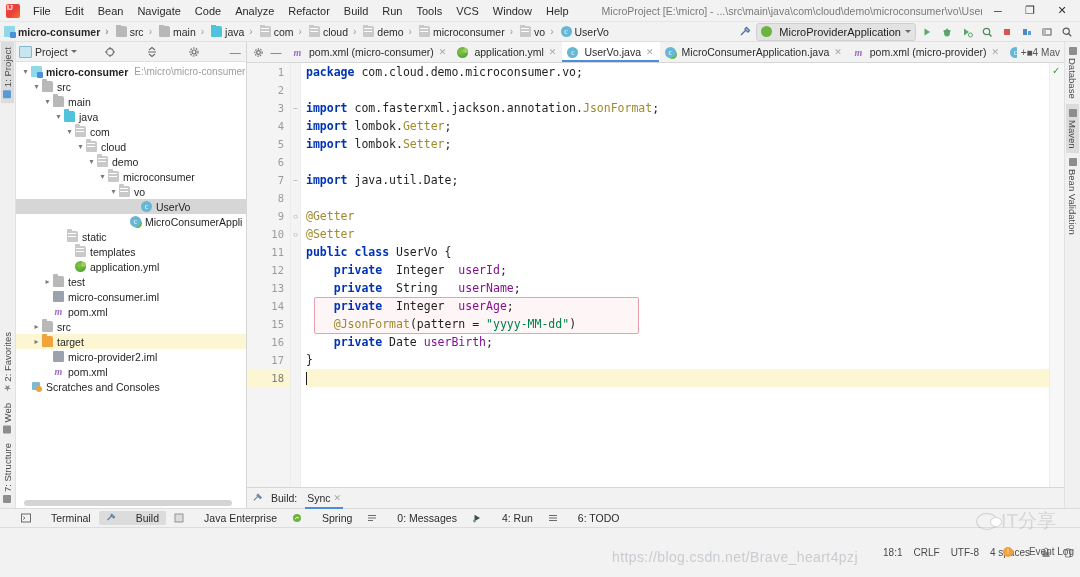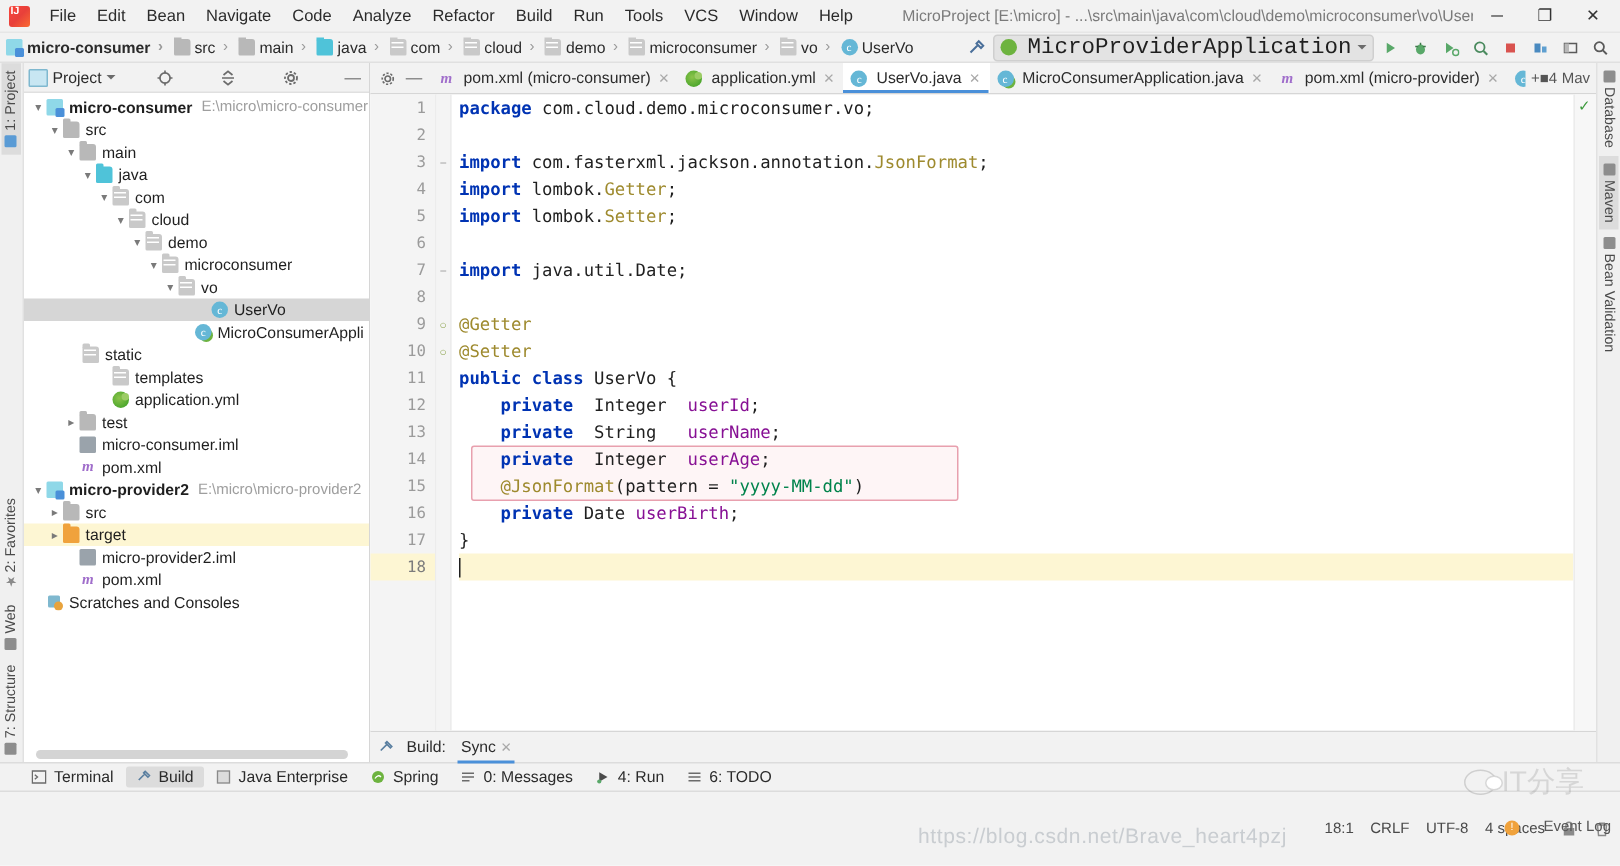--- a/index.html
+++ b/index.html
@@ -45,21 +45,21 @@
   .ic-class:after{content:"c";}
   .ic-yml{background:radial-gradient(circle at 40% 40%,#8bc34a 0%,#4fa82e 70%);border-radius:50%;}
   .ic-yml:after{content:"";position:absolute;left:6px;top:1px;width:5px;height:5px;background:#9ccc65;border-radius:50%;}
   .ic-xml{color:#a06ecb;font-size:10px;font-style:italic;font-weight:bold;line-height:11px;text-align:center;font-family:"Liberation Serif",serif;}
   .ic-spring{background:#6db33f;border-radius:50%;}
 
   
   .runwidget{display:flex;align-items:center;gap:2px;margin-right:4px;}
   .tb-ic{width:18px;height:17px;display:flex;align-items:center;justify-content:center;border-radius:2px;font-size:10px;color:#5a5a5a;}
   .runcfg{display:flex;align-items:center;background:#e3e3e3;border:1px solid #cfcfcf;border-radius:3px;height:16px;padding:0 4px;gap:4px;}
-  .runcfg .name{font-size:15px;color:#1f1f1f;white-space:nowrap;font-family:Liberation Mono, monospace;}
+  .runcfg .name{font-size:11px;color:#1f1f1f;white-space:nowrap;}
   .caret{width:0;height:0;border-left:3px solid transparent;border-right:3px solid transparent;border-top:3.5px solid #6b6b6b;}
 
   
   .middle{flex:1;display:flex;min-height:0;}
   .stripe{width:15px;background:#f0f0f0;display:flex;flex-direction:column;justify-content:space-between;align-items:center;flex:none;border-right:1px solid #e1e1e1;}
   .stripe.right{border-right:none;border-left:1px solid #e1e1e1;}
   .vtab{writing-mode:vertical-rl;font-size:9.5px;color:#4a4a4a;padding:5px 1px;white-space:nowrap;display:flex;align-items:center;gap:3px;}
   .vtab.rot180{writing-mode:vertical-rl;transform:rotate(180deg);}
   .vtab.active{background:#dcdcdc;}
   .vtab .sq{width:8px;height:8px;background:#8d8d8d;border-radius:1px;flex:none;}
@@ -117,21 +117,21 @@
   
   .buildpanel{height:20px;background:#f2f2f2;border-top:1px solid #d6d6d6;display:flex;align-items:center;padding-left:4px;gap:8px;flex:none;}
   .bp-ic{width:12px;height:12px;display:flex;align-items:center;justify-content:center;color:#6b6b6b;font-size:9px;}
   .bp-label{font-size:10.5px;color:#2b2b2b;text-align:center;}
   .bp-tab{font-size:10.5px;color:#2b2b2b;position:relative;padding:1px 2px 2px 2px;display:flex;align-items:center;gap:3px;}
   .bp-tab.active:after{content:"";position:absolute;left:0;right:0;bottom:-3px;height:2px;background:#4a90d9;}
   .bp-tab .x{color:#a8a8a8;font-size:9px;}
 
   
   .twbar{height:18px;background:#f2f2f2;border-top:1px solid #dcdcdc;display:flex;align-items:center;padding-left:14px;gap:1px;flex:none;}
-  .twitem{display:flex;align-items:center;gap:5px;font-size:10.5px;color:#2b2b2b;padding:1px 7px;border-radius:2px;white-space:nowrap;}
+  .twitem{display:flex;align-items:center;gap:20px;font-size:10.5px;color:#2b2b2b;padding:1px 7px;border-radius:2px;white-space:nowrap;}
   .twitem.active{background:#dcdcdc;}
   .tw-ic{width:10px;height:10px;display:inline-block;position:relative;flex:none;}
 
   
   .statusbar{height:17px;background:#f2f2f2;border-top:1px solid #dcdcdc;display:flex;align-items:center;padding:16px 6px;flex:none;font-size:10px;color:#4a4a4a;}
   .sb-left{flex:1;display:flex;align-items:center;gap:6px;}
   .sb-right{display:flex;align-items:center;gap:11px;}
   .sb-item{white-space:nowrap;}
   .sb-ic{width:11px;height:11px;display:inline-block;}
   .eventlog{display:flex;align-items:center;gap:16px;font-size:10px;color:#555;}
@@ -387,21 +387,21 @@
           <div class="trow sel" style="padding-left: 114px;">
             <span class="arrow"></span>
             <span class="ic ic-class"></span>
             <span class="tname">UserVo</span>
           </div>
           <div class="trow" style="padding-left: 103px;">
             <span class="arrow"></span>
             <span class="ic ic-class" style="background: rgb(101, 183, 214); box-shadow: rgb(109, 179, 63) 2px 2px 0px -1px;"></span>
             <span class="tname">MicroConsumerAppli</span>
           </div>
-          <div class="trow" style="padding-left: 28px;">
+          <div class="trow" style="padding-left: 28px; margin-left: 12px;">
             <span class="arrow"></span>
             <span class="ic ic-folder pkg"></span>
             <span class="tname">static</span>
           </div>
           <div class="trow" style="padding-left: 48px;">
             <span class="arrow"></span>
             <span class="ic ic-folder pkg"></span>
             <span class="tname">templates</span>
           </div>
           <div class="trow" style="padding-left: 48px;">
@@ -416,26 +416,20 @@
           </div>
           <div class="trow" style="padding-left: 26px;">
             <span class="arrow"></span>
             <span class="ic" style="background: rgb(154, 163, 171); border-radius: 1px;"></span>
             <span class="tname">micro-consumer.iml</span>
           </div>
           <div class="trow" style="padding-left: 26px;">
             <span class="arrow"></span>
             <span class="ic ic-xml">m</span>
             <span class="tname">pom.xml</span>
-          </div>
-          <div class="trow" style="padding-left: 4px;">
-            <span class="arrow open"></span>
-            <span class="ic ic-module"></span>
-            <span class="tname bold">micro-provider2</span>
-            <span class="tpath">E:\micro\micro-provider2</span>
           </div>
           <div class="trow" style="padding-left: 15px;">
             <span class="arrow closed"></span>
             <span class="ic ic-folder"></span>
             <span class="tname">src</span>
           </div>
           <div class="trow hl" style="padding-left: 15px;">
             <span class="arrow closed"></span>
             <span class="ic ic-folder orange"></span>
             <span class="tname">target</span>

